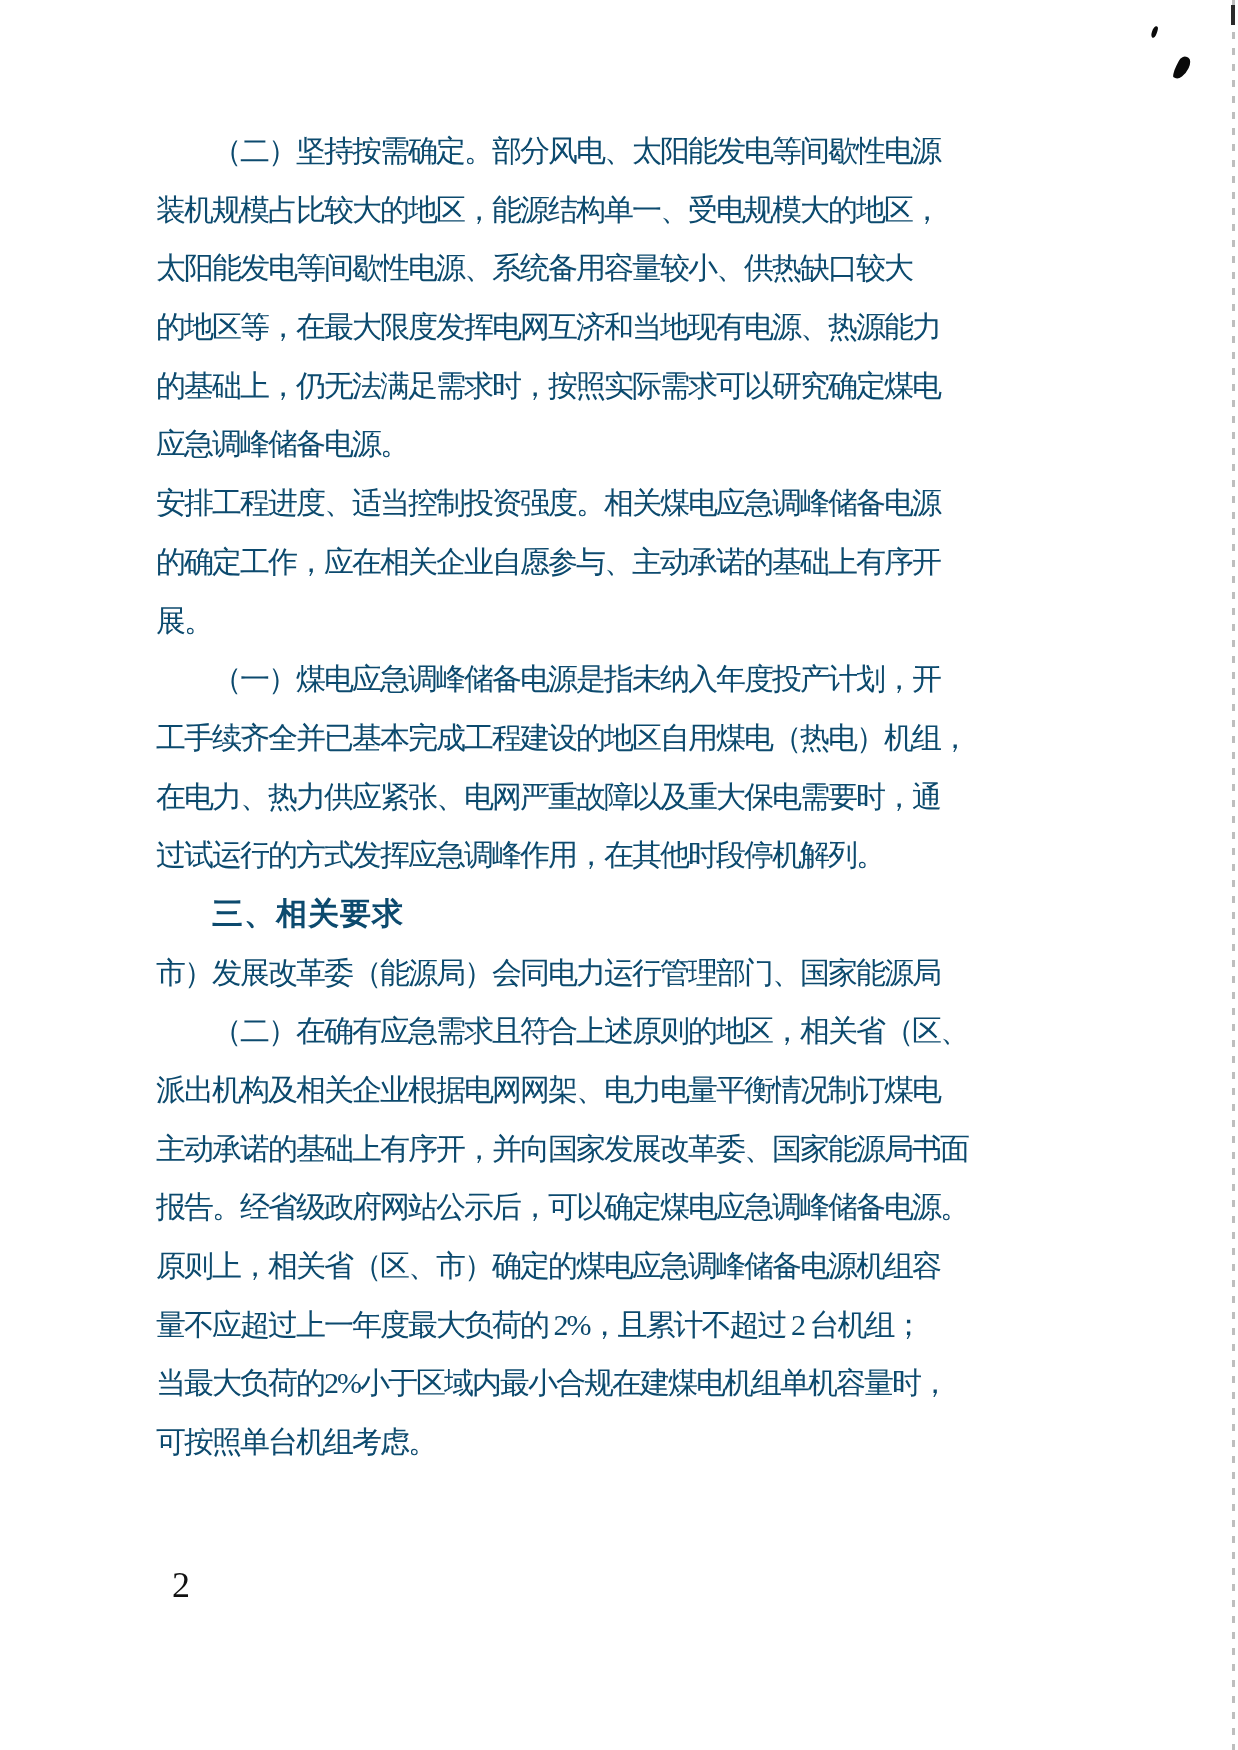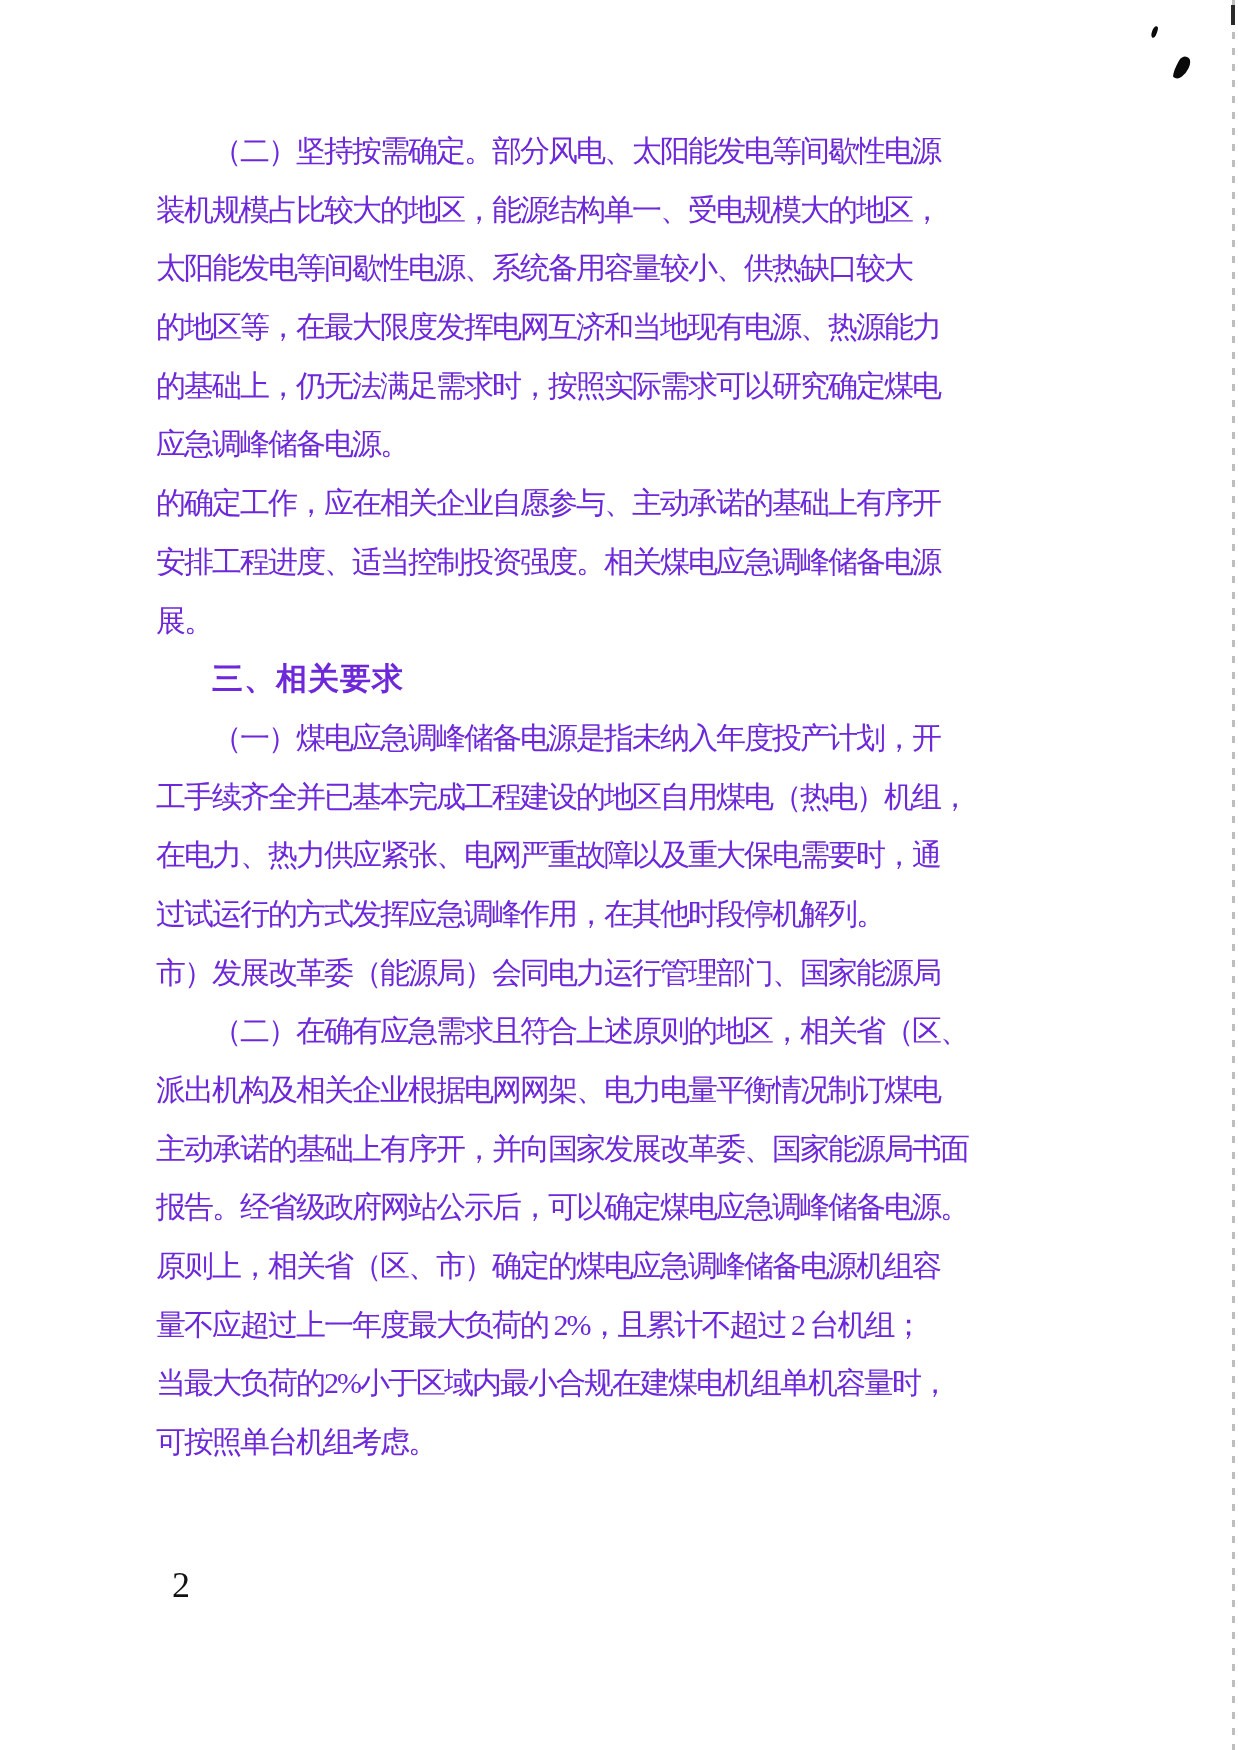--- a/index.html
+++ b/index.html
@@ -18,21 +18,21 @@
     top: 122px;
     width: 786px;
   }
   .block { margin: 0; padding: 0; }
   .line {
     line-height: 58.7px;
     height: 58.7px;
     font-size: 30px;
     letter-spacing: -2px;
     white-space: nowrap;
-    color: #6d28d9;
+    color: #0c4a6e;
   }
   .paragraph .line.first { text-indent: 56px; }
   .heading .line {
     text-indent: 56px;
     font-family: "Liberation Sans", "DejaVu Sans", sans-serif;
     font-weight: 700;
     letter-spacing: 1px;
     font-size: 31px;
   }
   .page-number {
@@ -90,32 +90,32 @@
   <div class="text-block">
       <div class="block paragraph">
         <div class="line first">（二）坚持按需确定。部分风电、太阳能发电等间歇性电源</div>
         <div class="line">装机规模占比较大的地区，能源结构单一、受电规模大的地区，</div>
         <div class="line">太阳能发电等间歇性电源、系统备用容量较小、供热缺口较大</div>
         <div class="line">的地区等，在最大限度发挥电网互济和当地现有电源、热源能力</div>
         <div class="line">的基础上，仍无法满足需求时，按照实际需求可以研究确定煤电</div>
         <div class="line">应急调峰储备电源。</div>
       </div>
       <div class="block paragraph">
+        <div class="line">安排工程进度、适当控制投资强度。相关煤电应急调峰储备电源</div>
         <div class="line">的确定工作，应在相关企业自愿参与、主动承诺的基础上有序开</div>
-        <div class="line">安排工程进度、适当控制投资强度。相关煤电应急调峰储备电源</div>
         <div class="line">展。</div>
-      </div>
-      <div class="block heading">
-        <div class="line first">三、相关要求</div>
       </div>
       <div class="block paragraph">
         <div class="line first">（一）煤电应急调峰储备电源是指未纳入年度投产计划，开</div>
         <div class="line">工手续齐全并已基本完成工程建设的地区自用煤电（热电）机组，</div>
         <div class="line">在电力、热力供应紧张、电网严重故障以及重大保电需要时，通</div>
         <div class="line">过试运行的方式发挥应急调峰作用，在其他时段停机解列。</div>
+      </div>
+      <div class="block heading">
+        <div class="line first">三、相关要求</div>
       </div>
       <div class="block paragraph">
         <div class="line">市）发展改革委（能源局）会同电力运行管理部门、国家能源局</div>
         <div class="line first">（二）在确有应急需求且符合上述原则的地区，相关省（区、</div>
         <div class="line">派出机构及相关企业根据电网网架、电力电量平衡情况制订煤电</div>
         <div class="line">主动承诺的基础上有序开，并向国家发展改革委、国家能源局书面</div>
         <div class="line">报告。经省级政府网站公示后，可以确定煤电应急调峰储备电源。</div>
         <div class="line">原则上，相关省（区、市）确定的煤电应急调峰储备电源机组容</div>
         <div class="line">量不应超过上一年度最大负荷的 2%，且累计不超过 2 台机组；</div>
         <div class="line">当最大负荷的2%小于区域内最小合规在建煤电机组单机容量时，</div>

